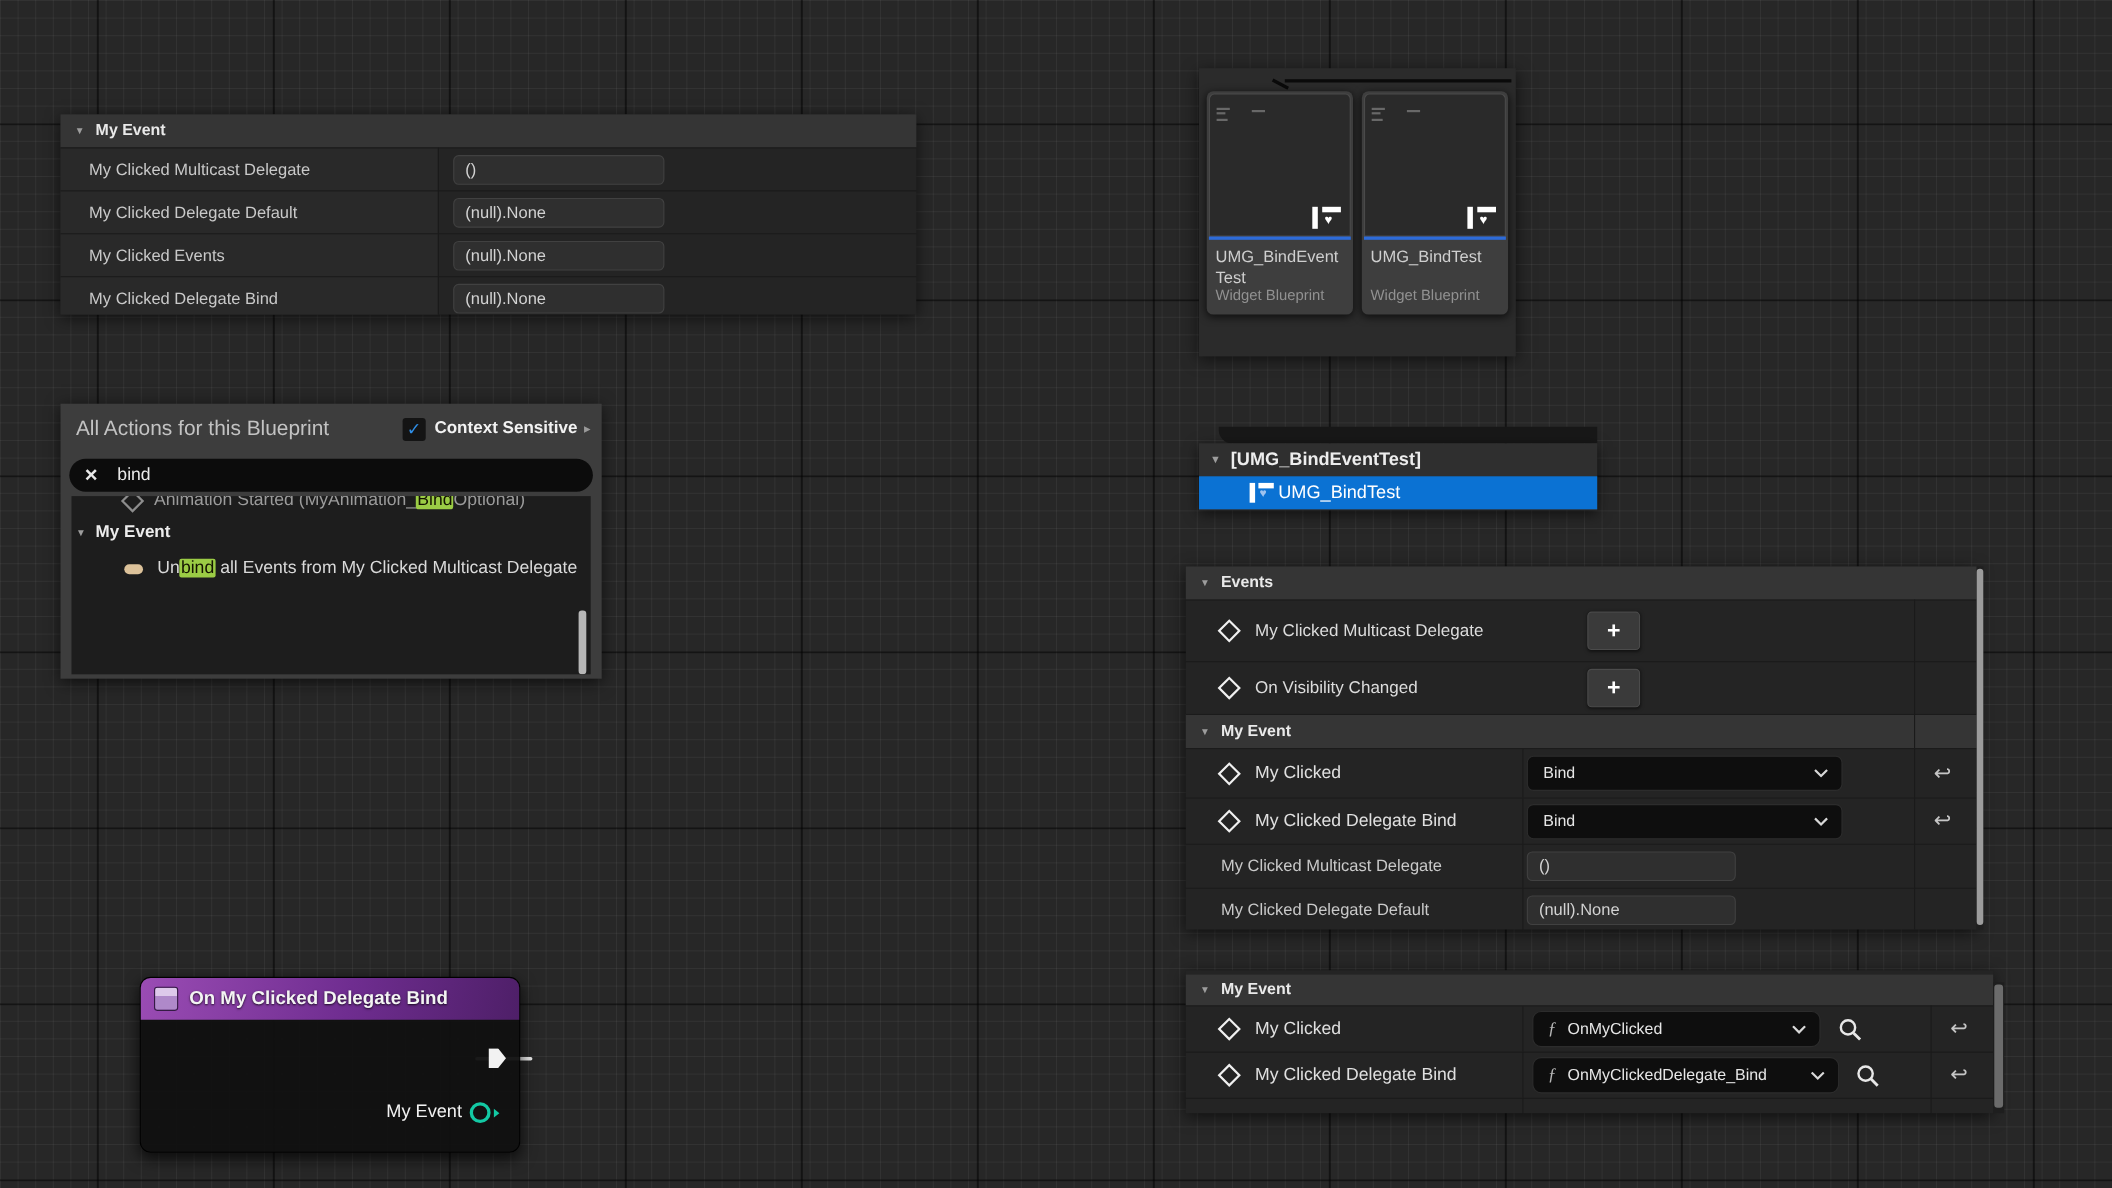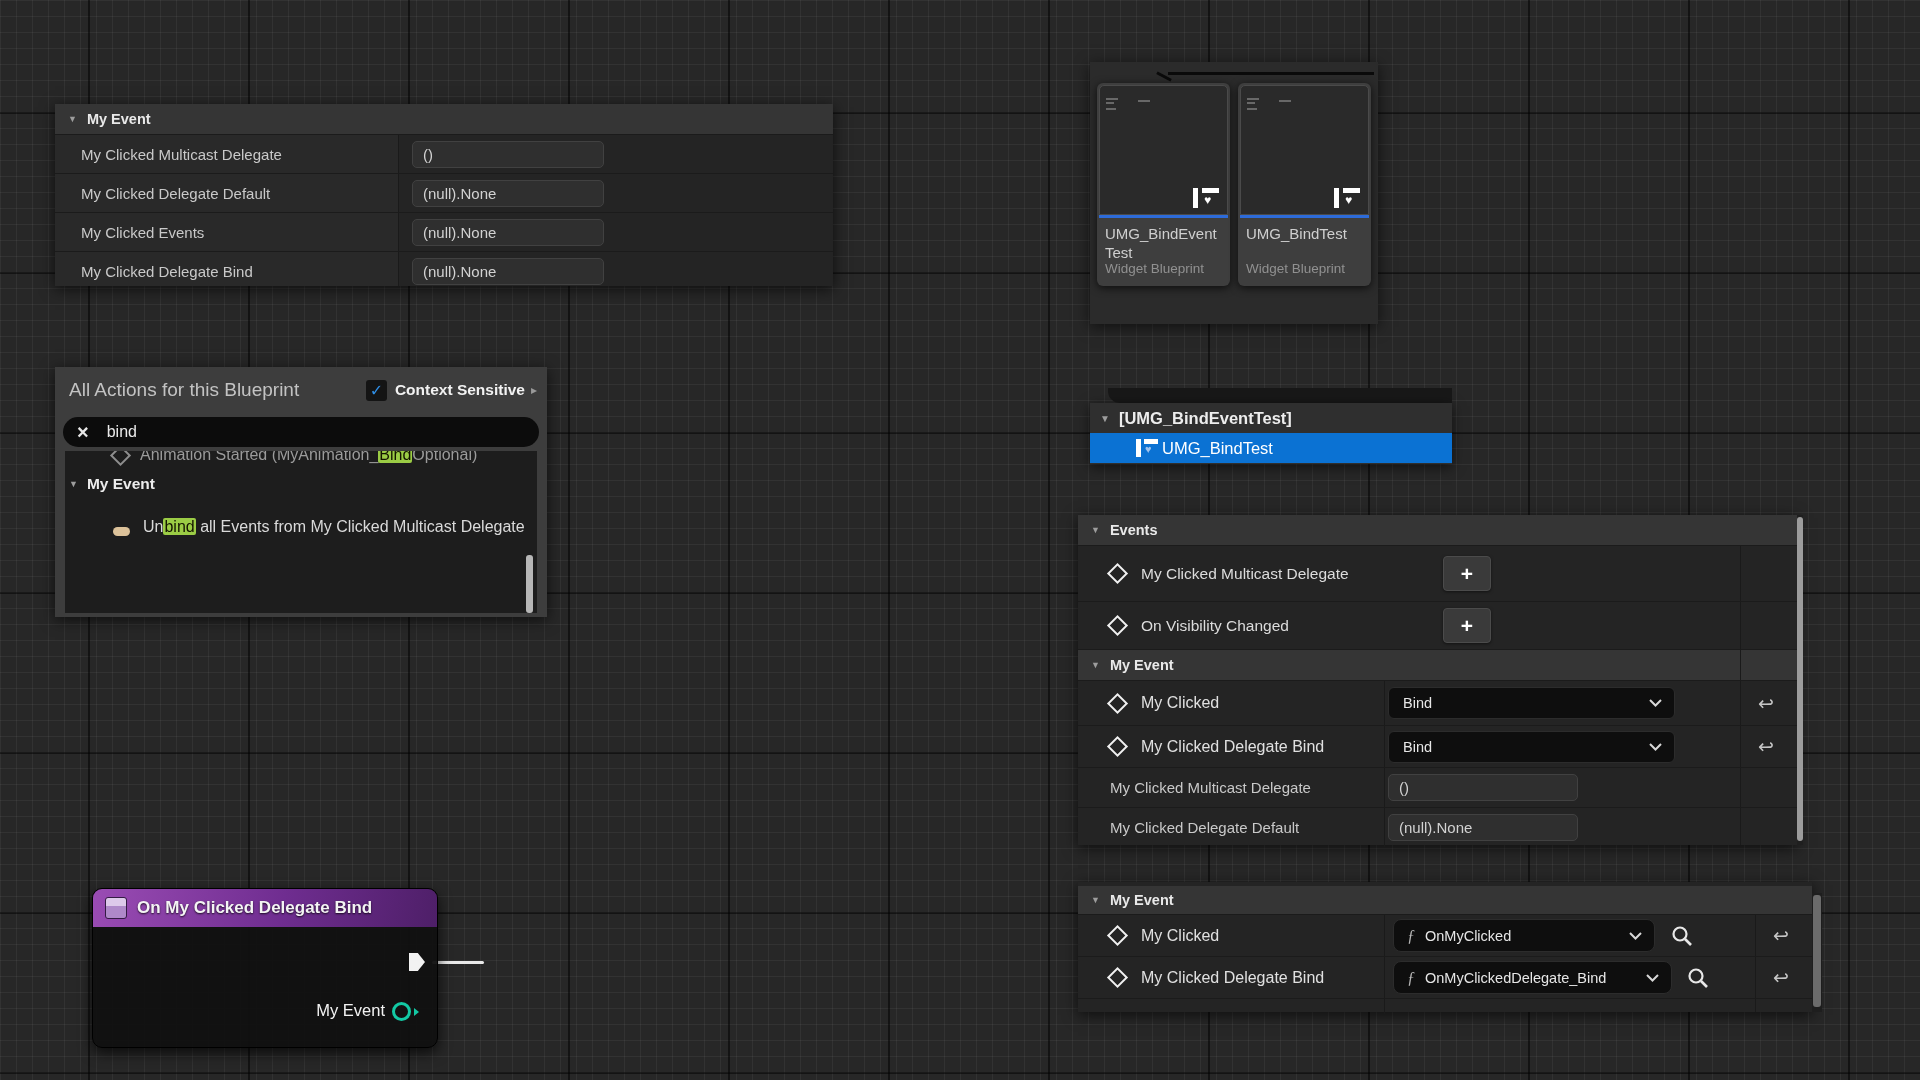--- a/index.html
+++ b/index.html
@@ -43,21 +43,21 @@
   .plusbtn{display:flex;align-items:center;justify-content:center;background:#3a3a3a;
         border:1px solid #4b4b4b;border-radius:4px;color:#fff;font-size:21px;font-weight:bold;
         box-shadow:0 1px 3px rgba(0,0,0,.5);}
   .undo{font-size:19px;color:#c6c6c6;line-height:1;}
   
   .wicon{position:relative;display:inline-block;}
   .wicon .vb,.wicon .hb{position:absolute;background:#fff;}
   .wicon .ht{position:absolute;color:#fff;line-height:1;}
   
   .node{position:absolute;background:rgba(17,17,17,.96);border:1px solid #000;
-        border-radius:10px;box-shadow:0 5px 14px rgba(0,0,0,.7);}
+        border-radius:10px;box-shadow:0 5px 14px rgba(0,0,0,.7);margin-left:35px;}
   .nhead{position:absolute;left:0;right:0;top:0;height:38px;border-radius:9px 9px 0 0;
         background:linear-gradient(100deg,#9a4cb4 0%,#6f2d90 55%,#4e1f68 100%);
         display:flex;align-items:center;}
   .nico{width:20px;height:20px;margin-left:12px;border-radius:3px;border:1px solid #341b44;
         background:linear-gradient(#ddc9ea 0 38%,#af89c9 38% 100%);flex:0 0 auto;}
   .ntitle{margin-left:10px;font-weight:bold;font-size:17px;color:#f4f4f4;
         text-shadow:0 1px 2px rgba(0,0,0,.8);white-space:nowrap;}
   .execpin{position:absolute;width:16px;height:18px;background:#f2f2f2;
         clip-path:polygon(0 0,55% 0,100% 50%,55% 100%,0 100%);}
   .ring{position:absolute;width:13px;height:13px;border-radius:50%;border:3.5px solid #13c9a4;}
@@ -127,21 +127,21 @@
       <div style="height:19px;overflow:hidden;position:relative;">
         <div style="position:absolute;left:48px;top:-11px;display:flex;align-items:center;height:30px;color:#9b9b9b;font-size:16px;">
           <span class="diam gray" style="margin-right:12px;"></span>
           <span><span>Animation Started (MyAnimation_</span><span class="hl">Bind</span><span>Optional)</span></span>
         </div>
       </div>
       <div style="display:flex;align-items:center;height:28px;">
         <span class="tri" style="font-size:9px;color:#9d9d9d;margin:0 9px 0 4px;">▼</span>
         <span style="font-weight:bold;color:#ececec;font-size:15.5px;">My Event</span>
       </div>
-      <div style="display:flex;align-items:flex-end;height:38px;color:#dadada;font-size:16px;">
+      <div style="display:flex;align-items:center;height:38px;color:#dadada;font-size:16px;">
         <span class="pill" style="margin:0 13px 0 48px;"></span>
         <span><span>Un</span><span class="hl">bind</span><span> all Events from My Clicked Multicast Delegate</span></span>
       </div>
       <div class="sb-thumb" style="right:4px;top:104px;width:7px;height:58px;background:#b7b7b7;"></div>
     </div>
   </div>
 
   <div class="abs" style="left:1090px;top:62px;width:288px;height:262px;background:#2b2b2b;box-shadow:0 3px 14px rgba(0,0,0,.6);">
     <div class="abs" style="left:78px;top:10px;width:206px;height:3px;background:#0a0a0a;"></div>
     <div class="abs" style="left:66px;top:13px;width:16px;height:3px;background:#0a0a0a;transform:rotate(28deg);"></div>

